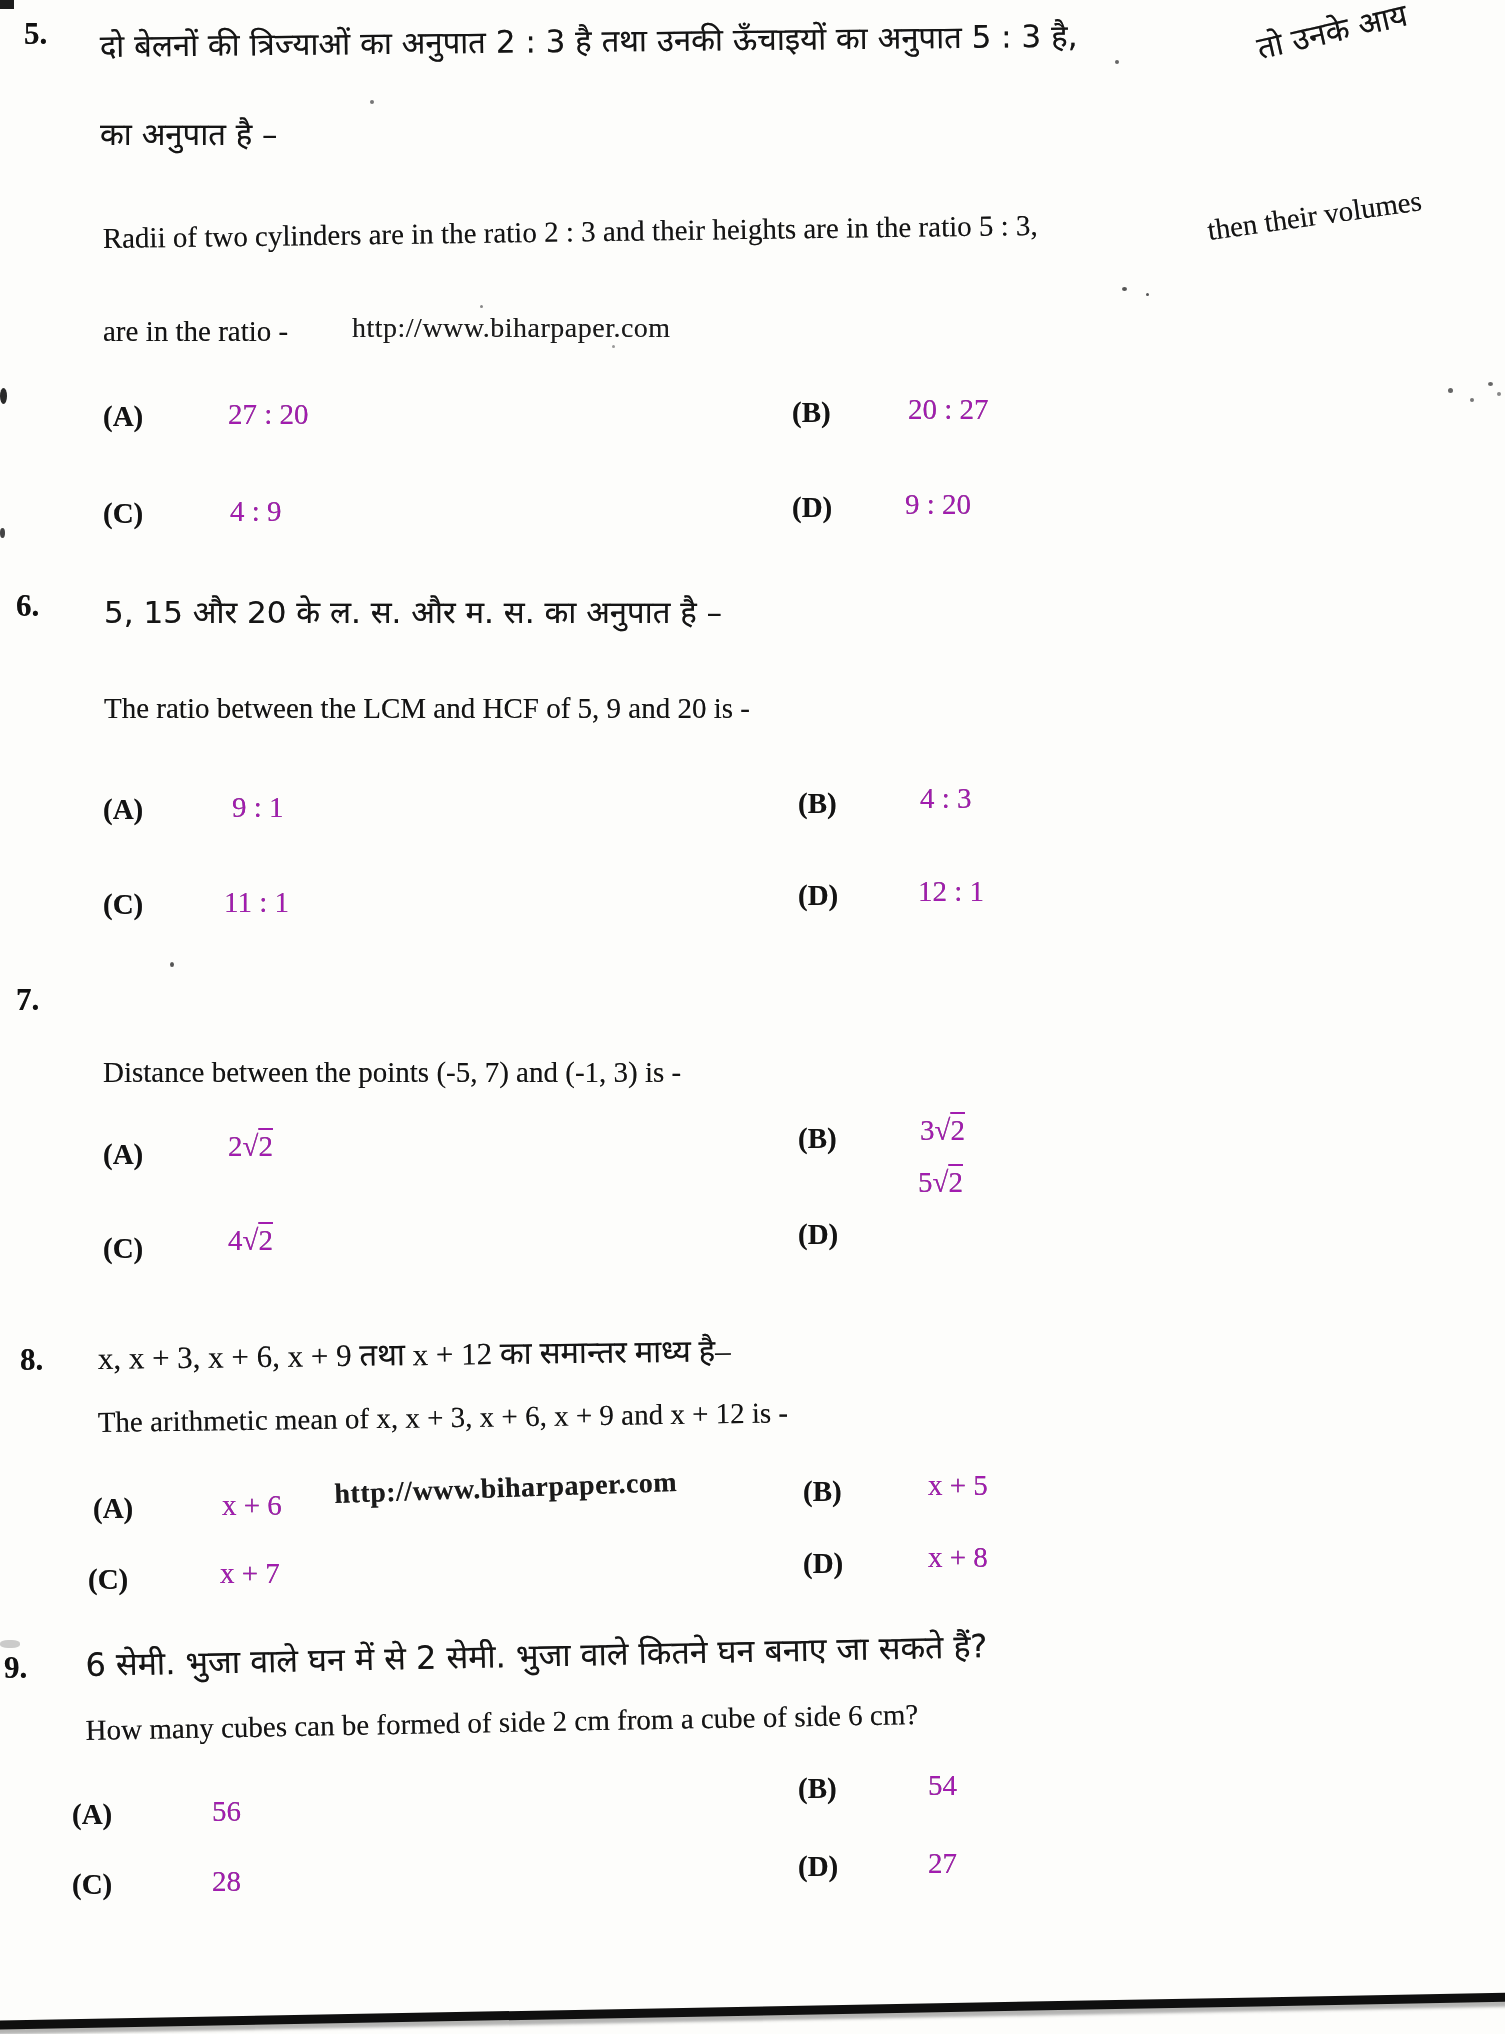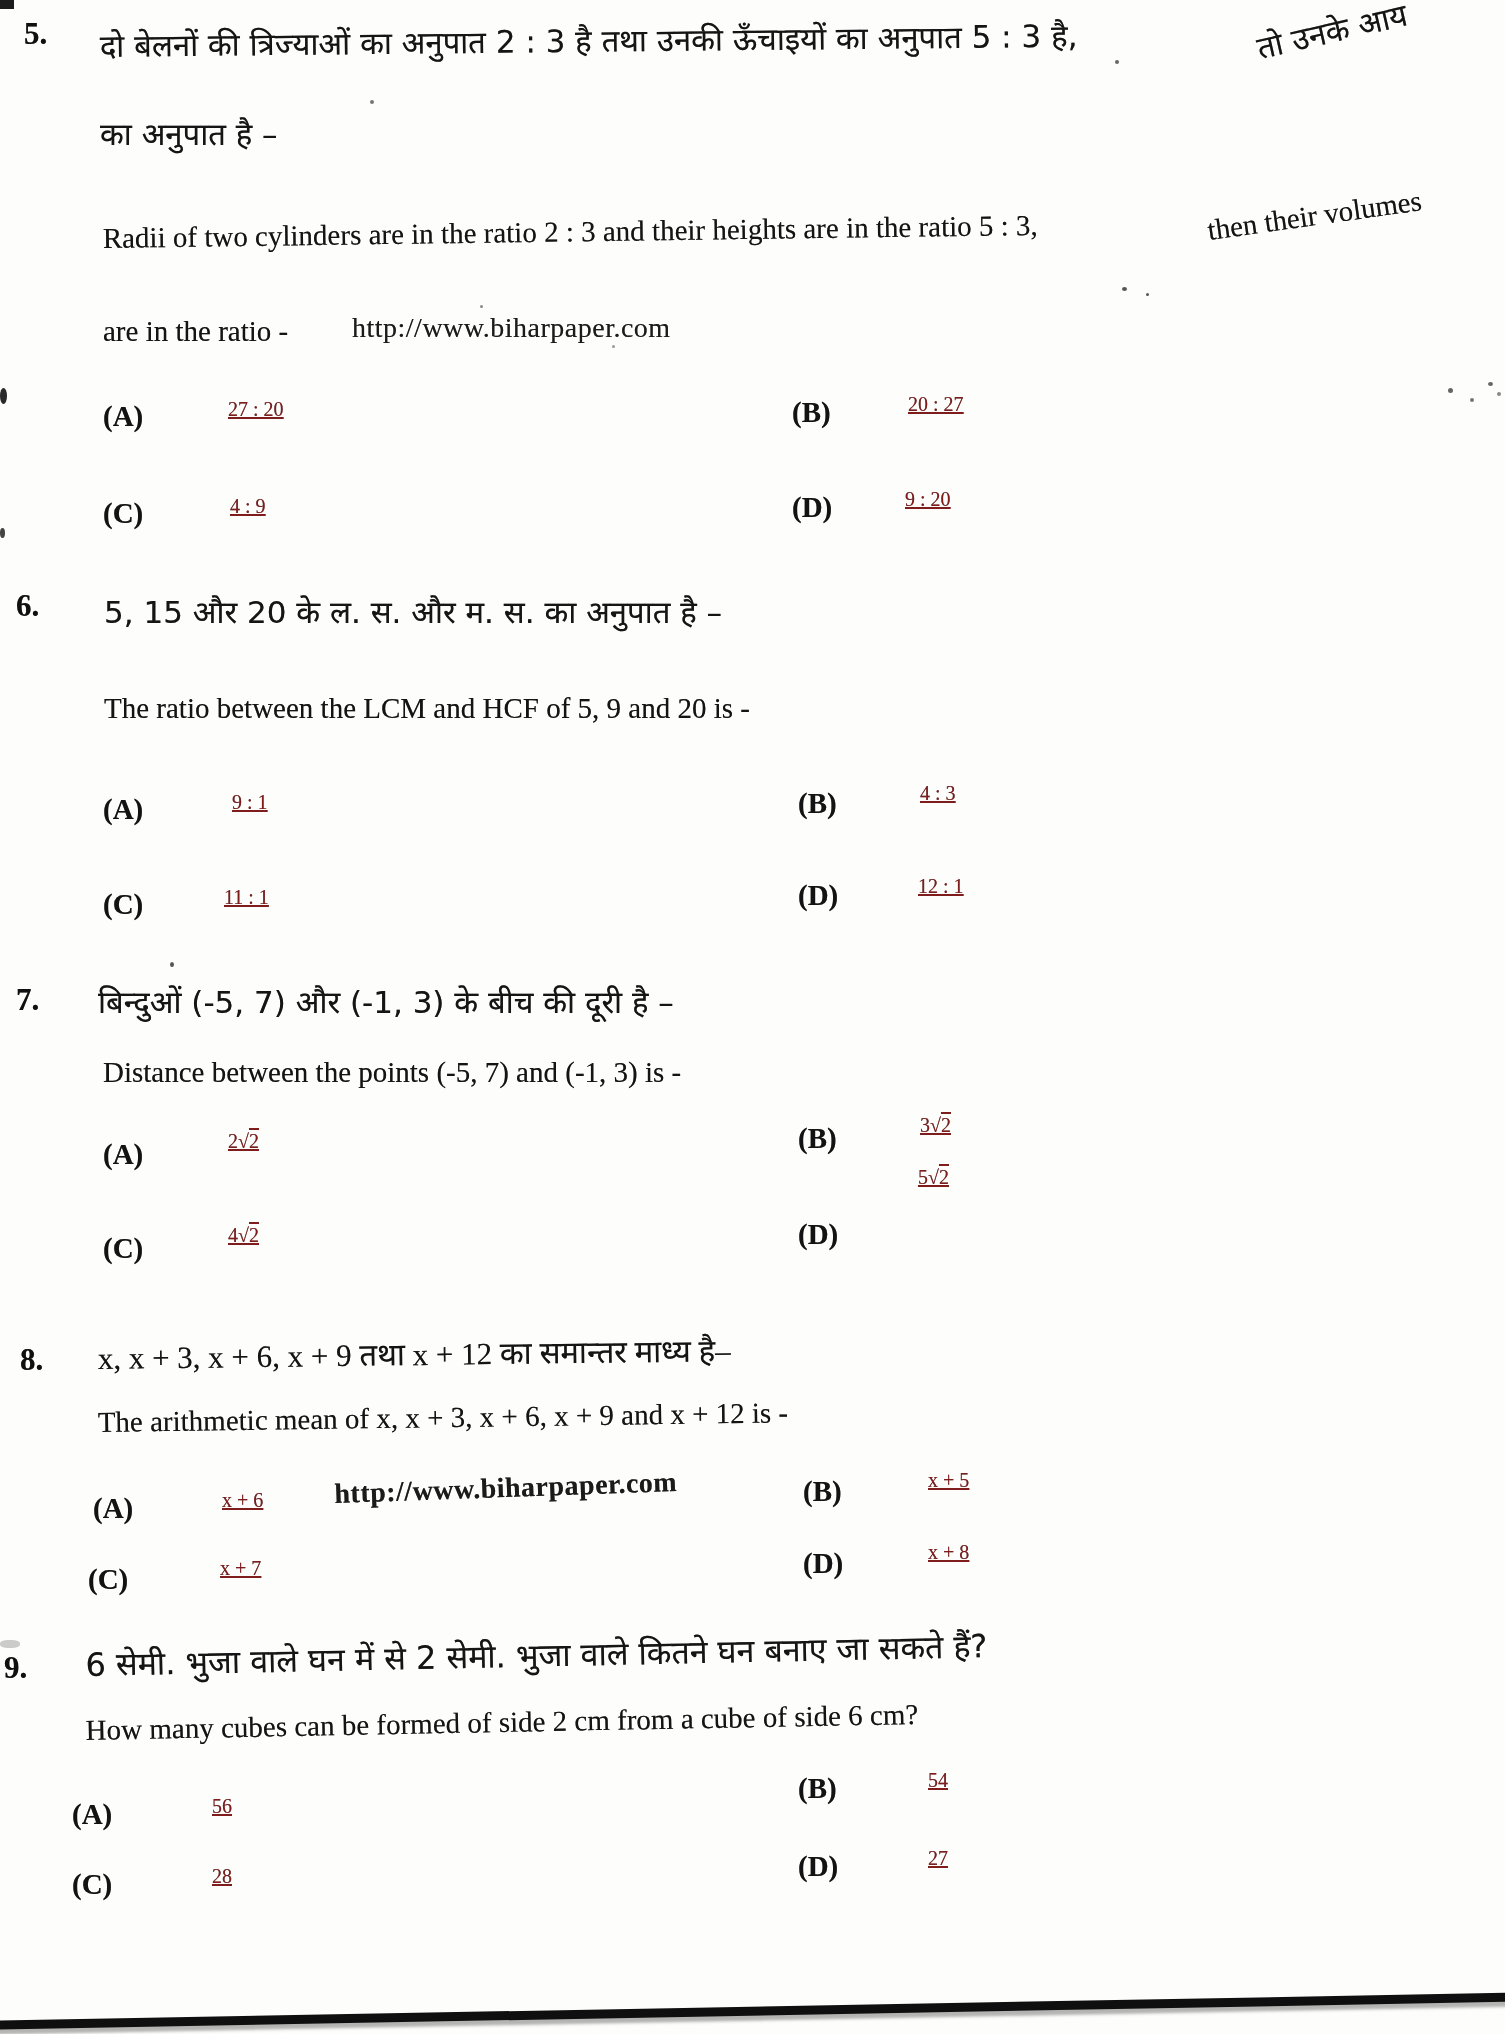--- a/index.html
+++ b/index.html
@@ -5,21 +5,21 @@
   html,body{margin:0;padding:0;background:#e8e8e6;}
   #page{
     position:relative;width:1505px;height:2034px;margin:0 auto;
     background:#fdfdfb;overflow:hidden;
   }
   .abs{position:absolute;white-space:nowrap;}
   .hi{font-family:"DejaVu Sans",sans-serif;font-size:31px;color:#151515;}
   .en{font-family:"Liberation Serif","DejaVu Serif",serif;font-size:29px;color:#141414;}
   .num{font-family:"Liberation Serif","DejaVu Serif",serif;font-size:31px;font-weight:700;color:#101010;}
   .lbl{font-family:"Liberation Serif","DejaVu Serif",serif;font-size:29px;font-weight:600;color:#131313;}
-  .val{font-family:"Liberation Serif","DejaVu Serif",serif;font-size:20px;color:#7f1d1d;text-decoration:underline;}
+  .val{font-family:"Liberation Serif","DejaVu Serif",serif;font-size:29px;color:#a21caf;}
   .wm{font-family:"Liberation Serif","DejaVu Serif",serif;font-size:28px;color:#1b1b1b;letter-spacing:0.5px;}
   .hi,.en,.num,.lbl,.val,.wm{text-shadow:0 0 0.6px rgba(20,20,20,.55);}
   .rad{text-decoration:overline;}
   .dot{position:absolute;border-radius:50%;background:#555;}
   .scanline{
     position:absolute;left:-30px;top:2021px;width:1620px;height:9px;
     background:#0f0f0f;transform:rotate(-1.05deg);transform-origin:left center;
     box-shadow:0 5px 3px rgba(40,40,40,.35);
   }
 </style>
@@ -53,21 +53,20 @@
   <div class="abs lbl" style="left:103px;top:793px;">(A)</div>
   <div class="abs val" style="left:232px;top:791px;">9 : 1</div>
   <div class="abs lbl" style="left:798px;top:787px;">(B)</div>
   <div class="abs val" style="left:920px;top:782px;">4 : 3</div>
   <div class="abs lbl" style="left:103px;top:888px;">(C)</div>
   <div class="abs val" style="left:224px;top:886px;">11 : 1</div>
   <div class="abs lbl" style="left:798px;top:879px;">(D)</div>
   <div class="abs val" style="left:918px;top:875px;">12 : 1</div>
 
   <div class="abs num" style="left:16px;top:982px;">7.</div>
-  <div class="abs hi" style="left:98px;top:980px;">बिन्दुओं (-5, 7) और (-1, 3) के बीच की दूरी है –</div>
   <div class="abs en" style="left:103px;top:1056px;">Distance between the points (-5, 7) and  (-1, 3)  is -</div>
 
   <div class="abs lbl" style="left:103px;top:1138px;">(A)</div>
   <div class="abs val" style="left:228px;top:1130px;"><span>2</span><span>√</span><span class="rad">2</span></div>
   <div class="abs lbl" style="left:798px;top:1122px;">(B)</div>
   <div class="abs val" style="left:920px;top:1114px;"><span>3</span><span>√</span><span class="rad">2</span></div>
   <div class="abs lbl" style="left:103px;top:1232px;">(C)</div>
   <div class="abs val" style="left:228px;top:1224px;text-align:right;"><span>4</span><span>√</span><span class="rad">2</span></div>
   <div class="abs lbl" style="left:798px;top:1218px;">(D)</div>
   <div class="abs val" style="left:918px;top:1166px;"><span>5</span><span>√</span><span class="rad">2</span></div>

